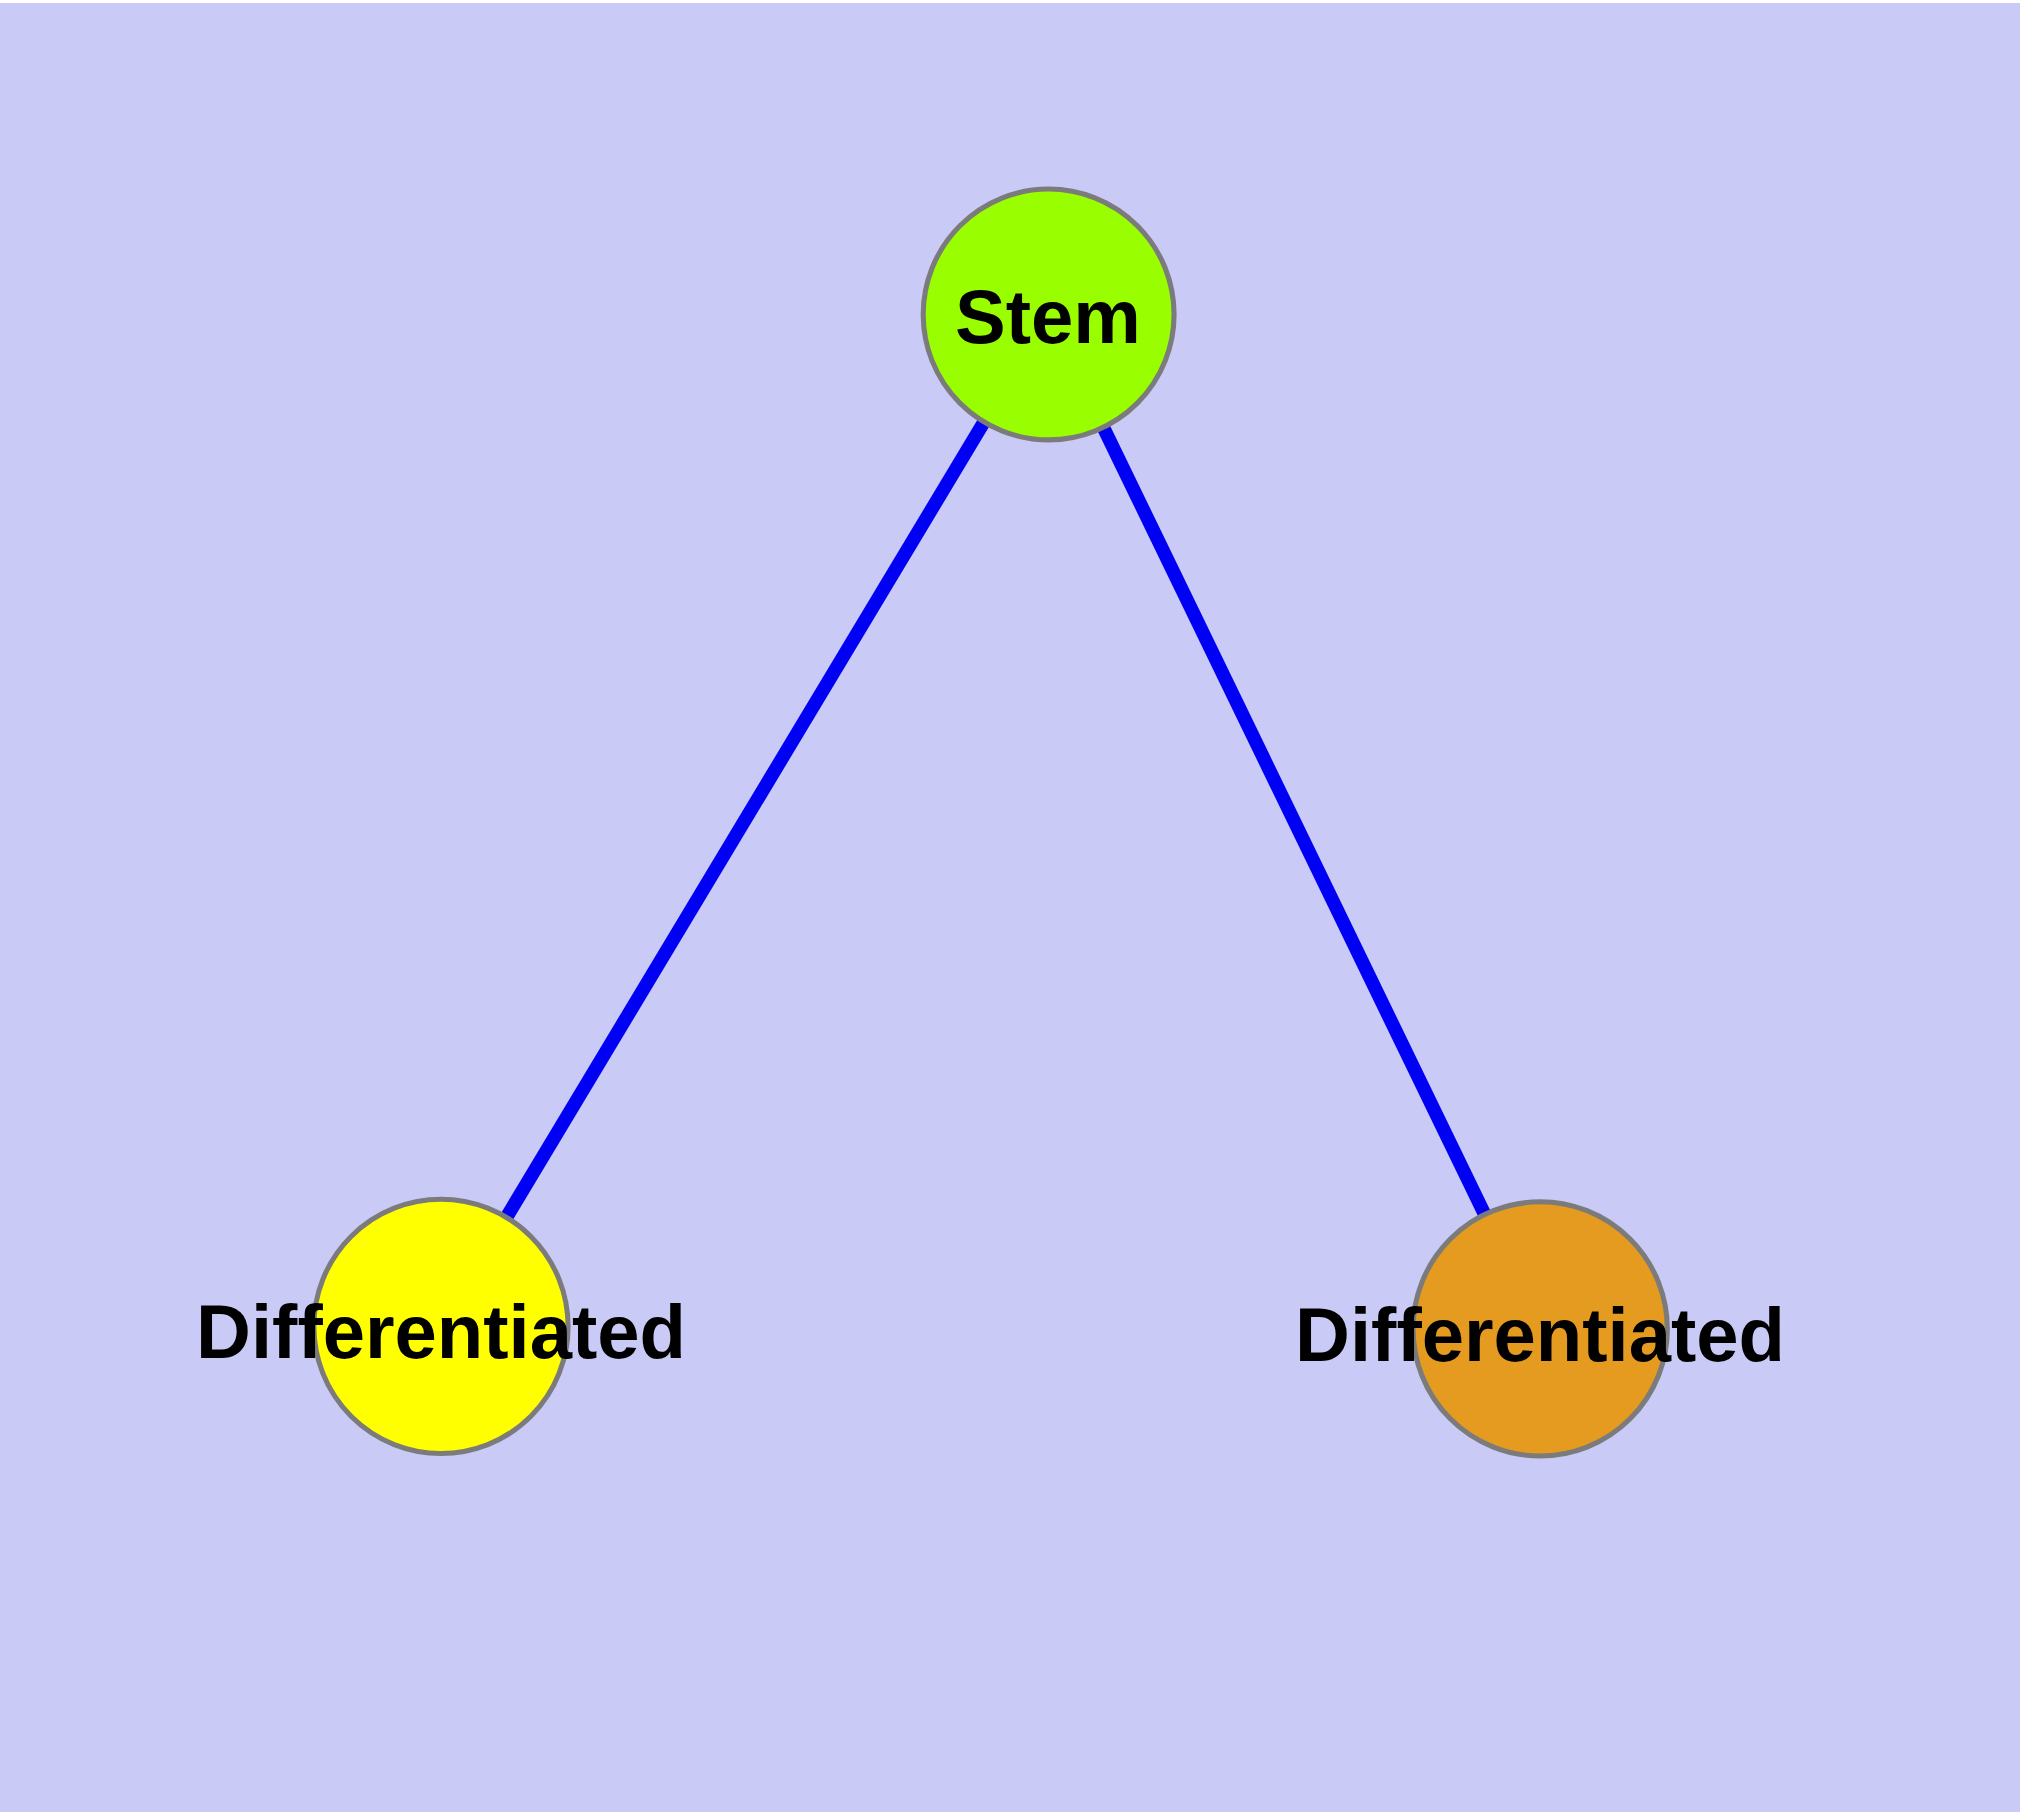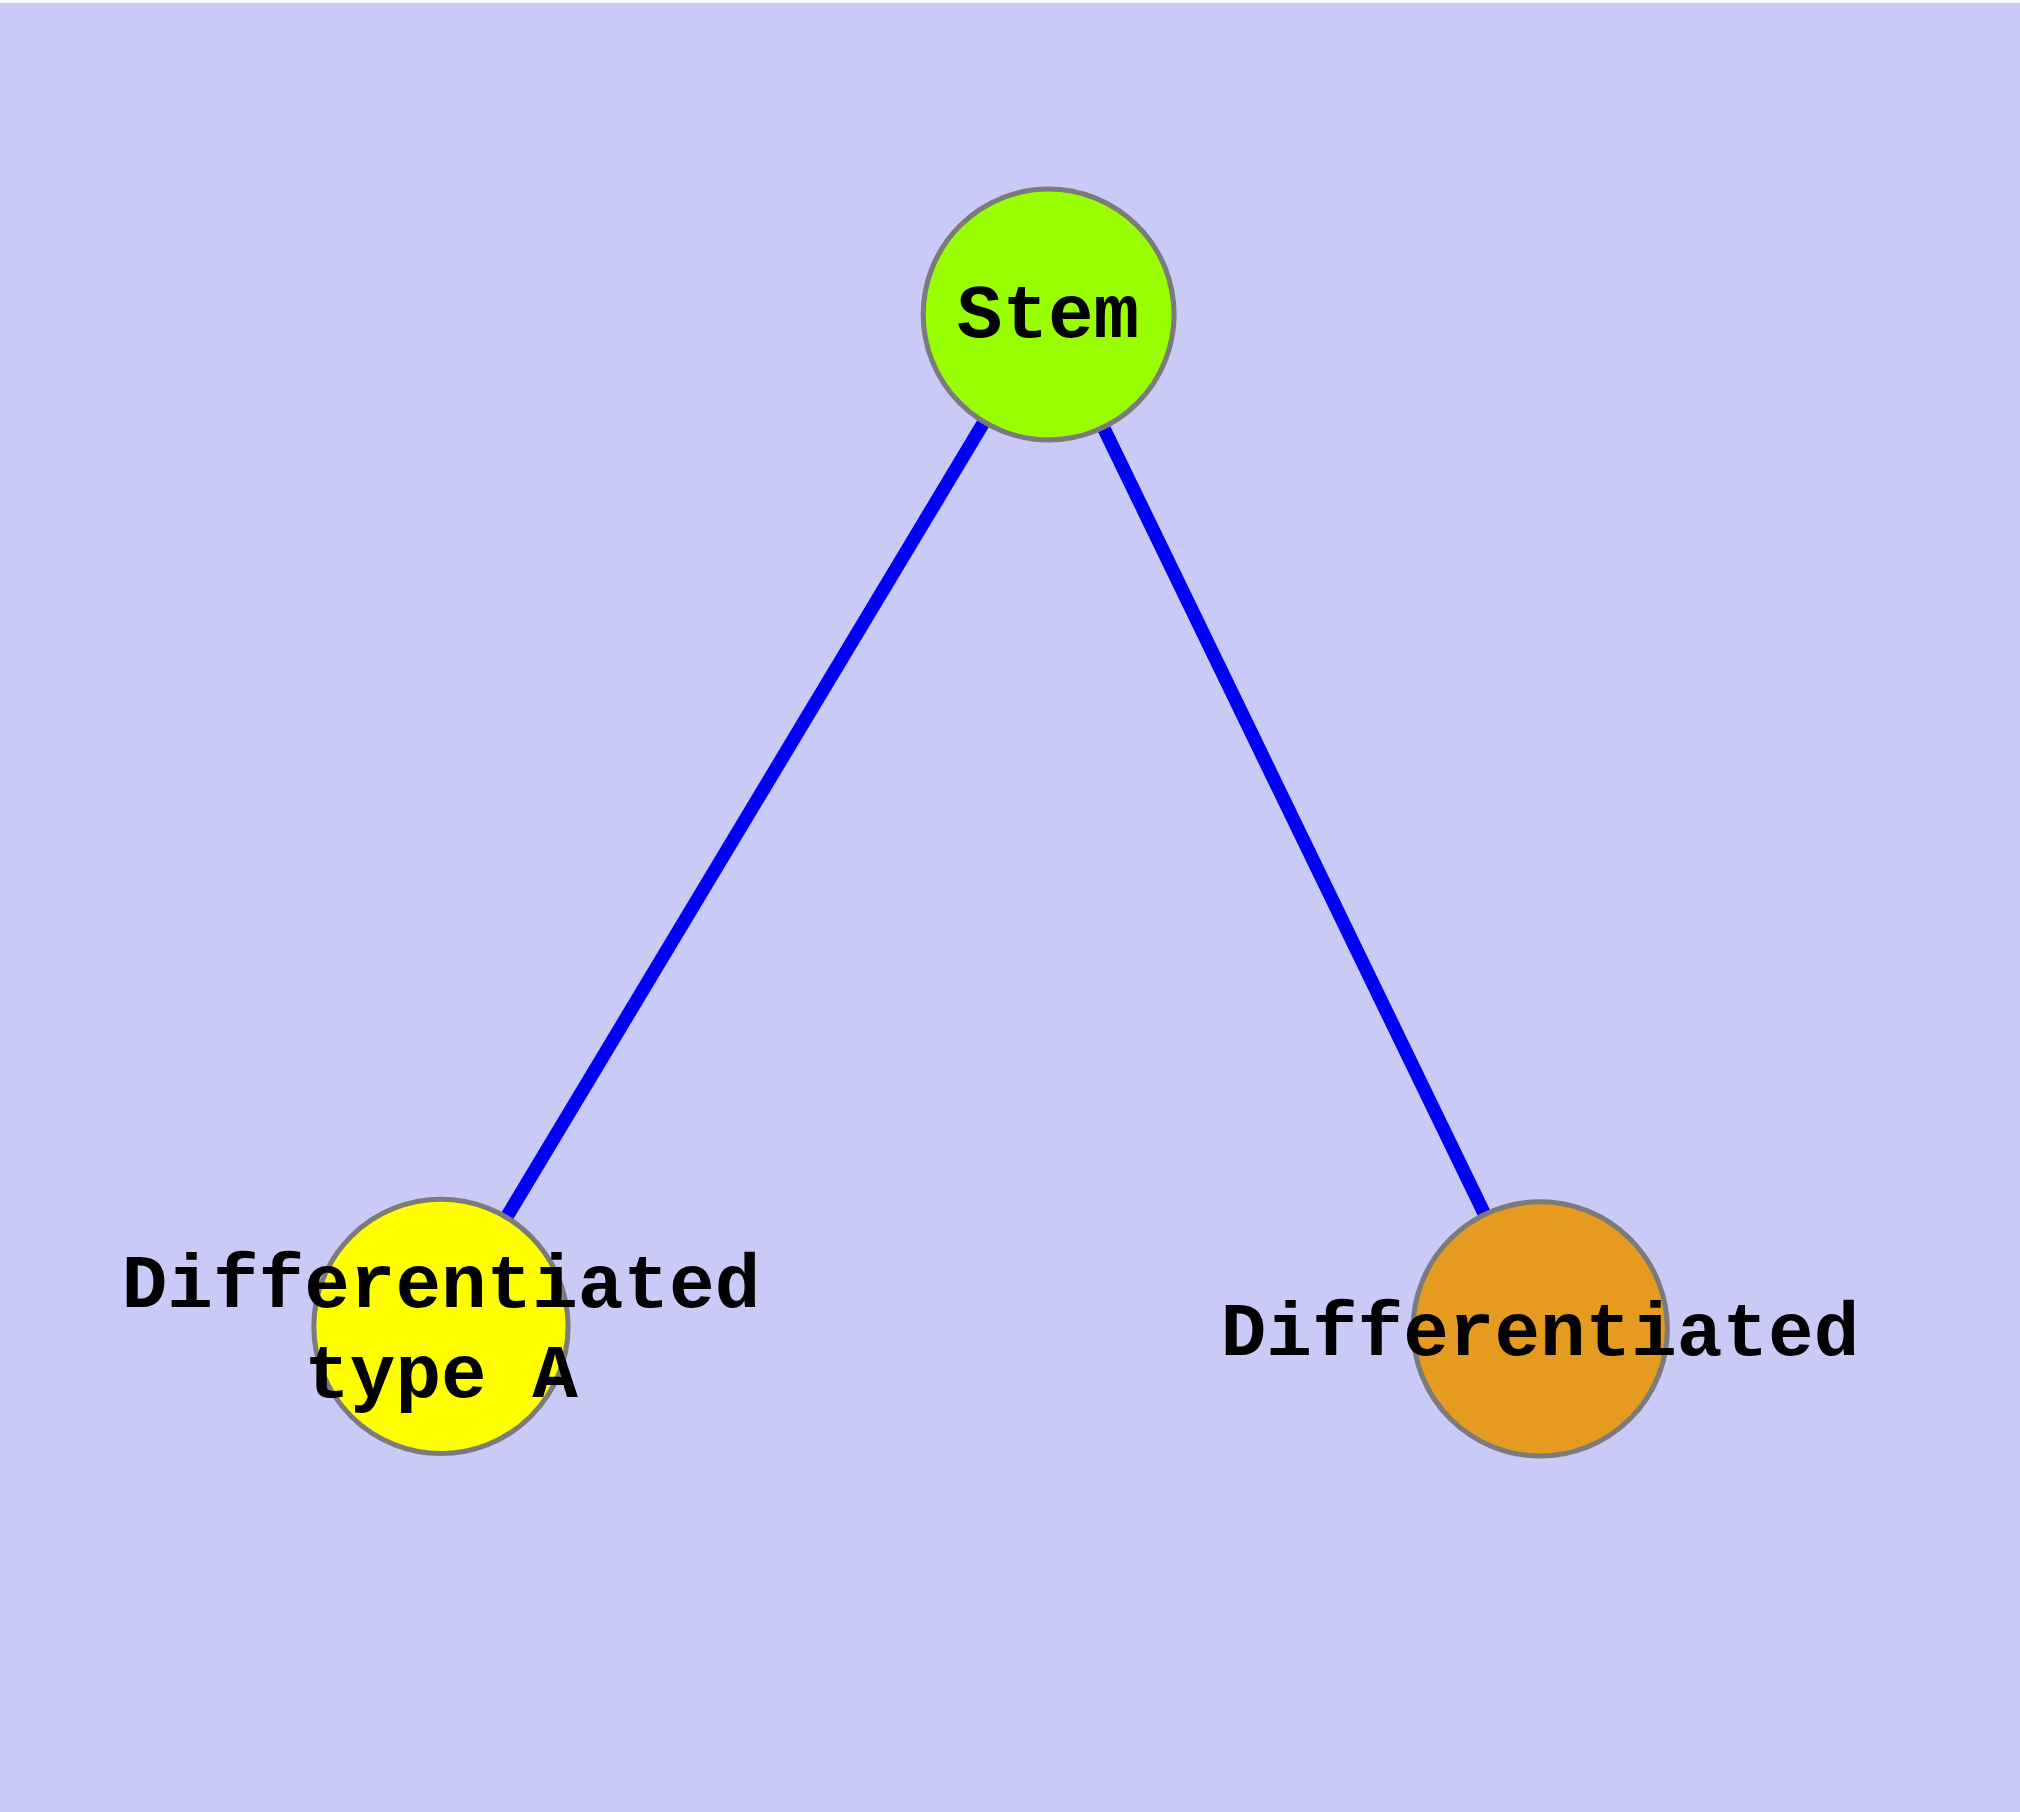--- a/index.html
+++ b/index.html
@@ -6,21 +6,21 @@
     margin: 0;
     padding: 0;
     background: #CACAF7;
   }
   #canvas {
     position: relative;
     width: 2021px;
     height: 1812px;
     background: #CACAF7;
     overflow: hidden;
-    font-family: Liberation Mono, monospace;
+    font-family: Liberation Sans, sans-serif;
   }
   #top-strip {
     position: absolute;
     top: 0; left: 0;
     width: 100%;
     height: 2.5px;
     background: #FFFFFF;
   }
   #graph-layer {
     position: absolute;
@@ -62,21 +62,20 @@
     <circle class="node" cx="520" cy="1565" r="150" fill="#FFFF00"></circle>
     <circle class="node" cx="1817" cy="1568" r="150" fill="#E59A20"></circle>
   </svg>
 
   <div class="node-label" id="label-stem">
     <div>Stem</div>
   </div>
 
   <div class="node-label" id="label-a">
     <div>Differentiated</div>
-    <div>type A</div>
   </div>
 
   <div class="node-label" id="label-b">
     <div>Differentiated</div>
   </div>
 
 </div>
 
 
 </body></html>

